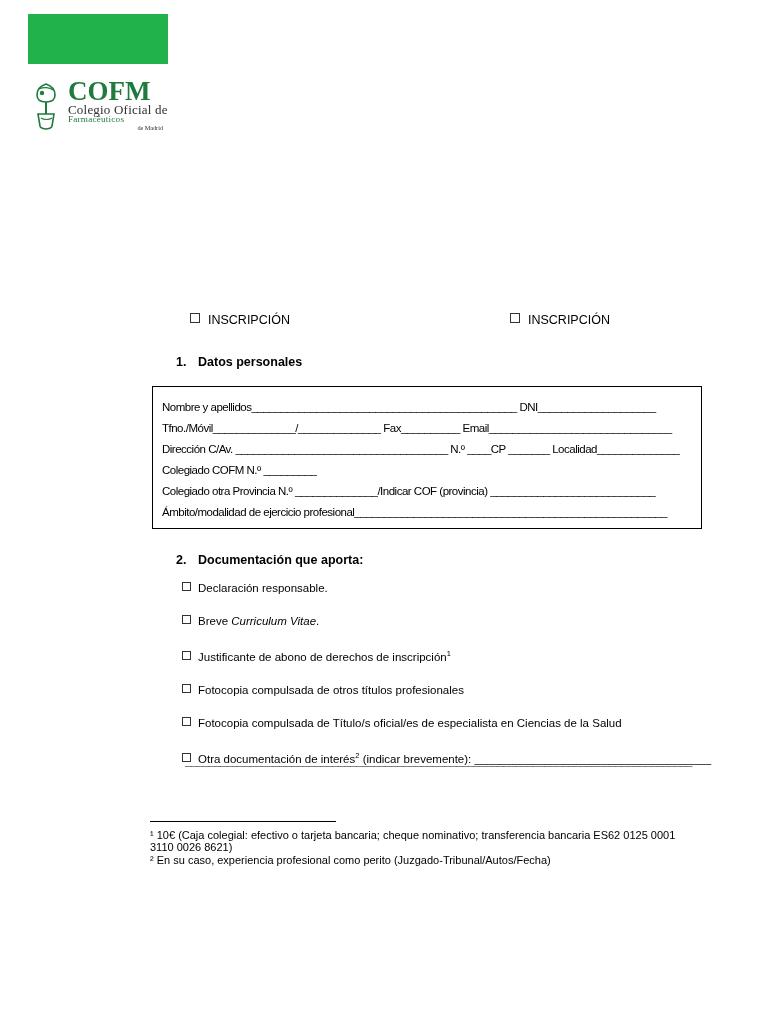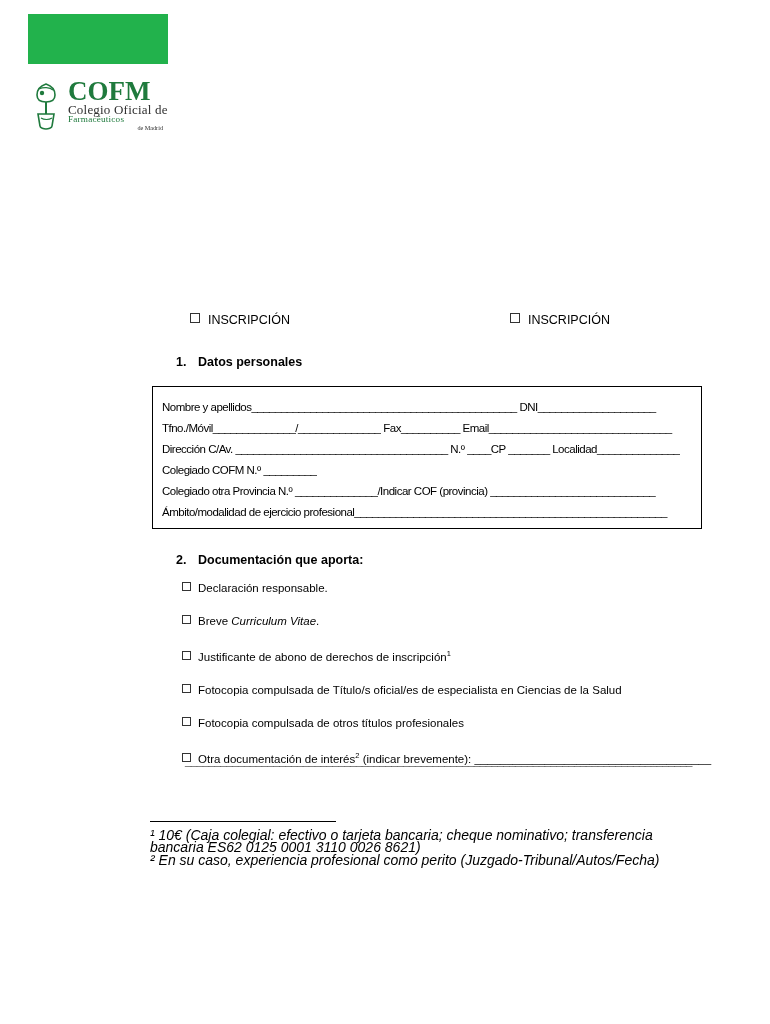--- a/index.html
+++ b/index.html
@@ -212,23 +212,22 @@
     left: 150px;
     top: 821px;
     width: 186px;
     border-top: 1px solid #000;
   }
   .footnotes {
     position: absolute;
     left: 150px;
     top: 829px;
     width: 545px;
-    font-size: 14px;
+    font-size: 11px;
     line-height: 12px;
-    font-style: italic;
   }
   .footnotes p {
     margin: 0 0 1px 0;
   }
 </style>
 </head>
 <body>
 
 <div class="page">
 
@@ -282,24 +281,24 @@
     <div class="doc-item">
       <span class="cbox"></span><span>Declaración responsable.</span>
     </div>
     <div class="doc-item">
       <span class="cbox"></span><span>Breve </span><i>Curriculum Vitae</i><span>.</span>
     </div>
     <div class="doc-item">
       <span class="cbox"></span><span>Justificante de abono de derechos de inscripción</span><sup>1</sup>
     </div>
     <div class="doc-item">
+      <span class="cbox"></span><span>Fotocopia compulsada de otros títulos profesionales</span>
+    </div>
+    <div class="doc-item">
       <span class="cbox"></span><span>Fotocopia compulsada de Título/s oficial/es de especialista en Ciencias de la Salud</span>
-    </div>
-    <div class="doc-item">
-      <span class="cbox"></span><span>Fotocopia compulsada de otros títulos profesionales</span>
     </div>
     <div class="doc-item">
       <span class="cbox"></span><span>Otra documentación de interés</span><sup>2</sup><span> (indicar brevemente):  _____________________________________</span>
     </div>
   </div>
 
   <div class="tail-line">______________________________________________________________________________________</div>
 
   <div class="fn-rule"></div>
   <div class="footnotes">

